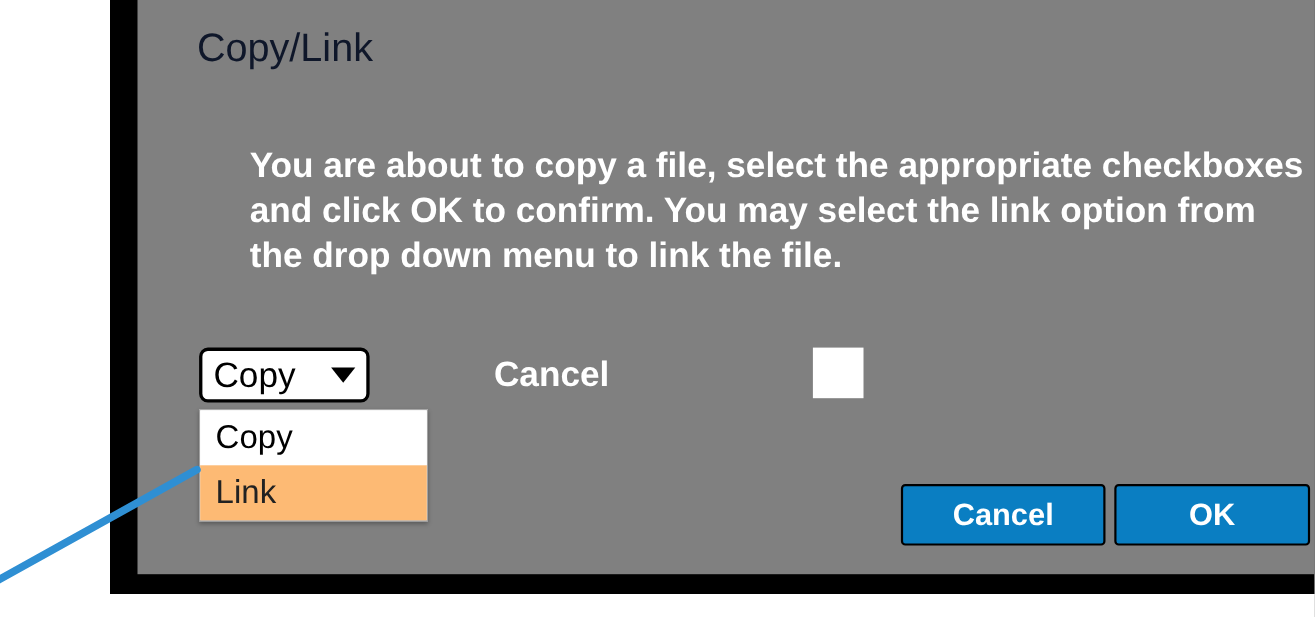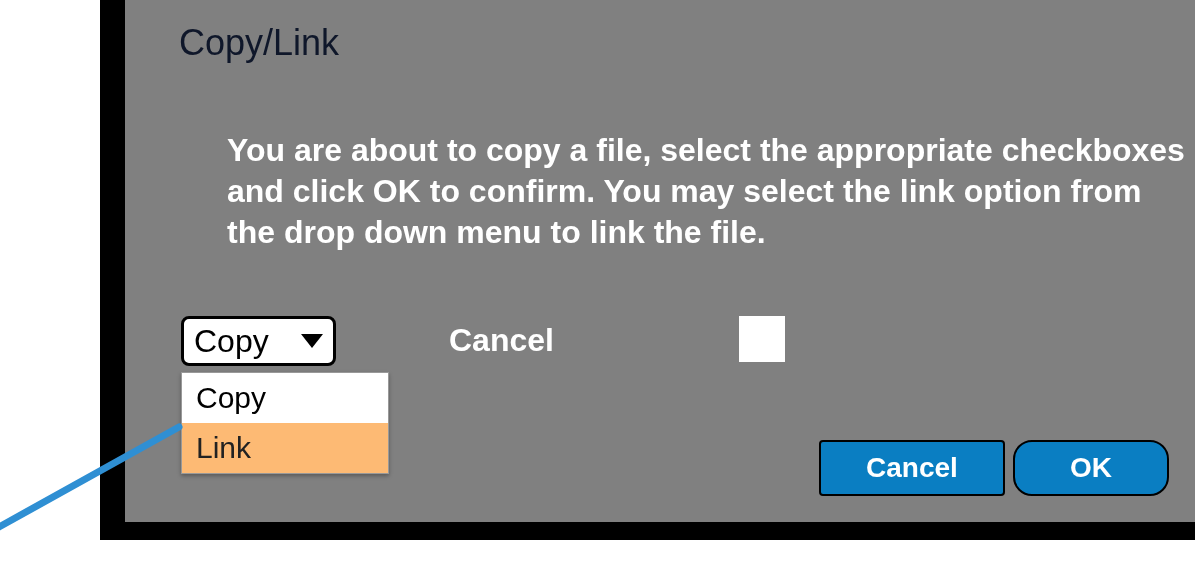--- a/index.html
+++ b/index.html
@@ -128,21 +128,21 @@
     border-radius: 4px;
     color: #fff;
     font-size: 28px;
     font-weight: bold;
     display: flex;
     align-items: center;
     justify-content: center;
     cursor: pointer;
   }
   .btn-cancel { left: 694px; width: 186px; }
-  .btn-ok     { left: 888px; width: 156px; border-radius: 19px; }
+  .btn-ok     { left: 888px; width: 178px; }
 
   
   .pointer-line {
     position: absolute;
     left: -6px;
     top: 422px;
     width: 190px;
     height: 110px;
     pointer-events: none;
   }

